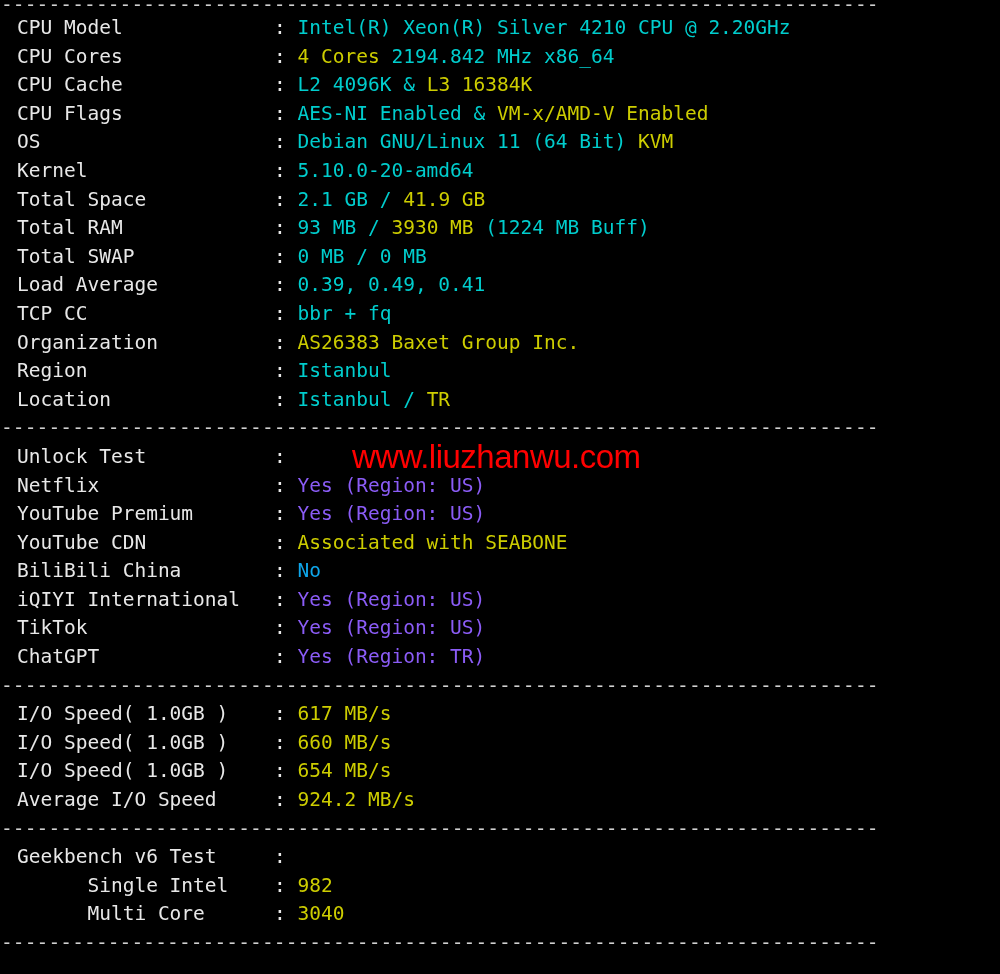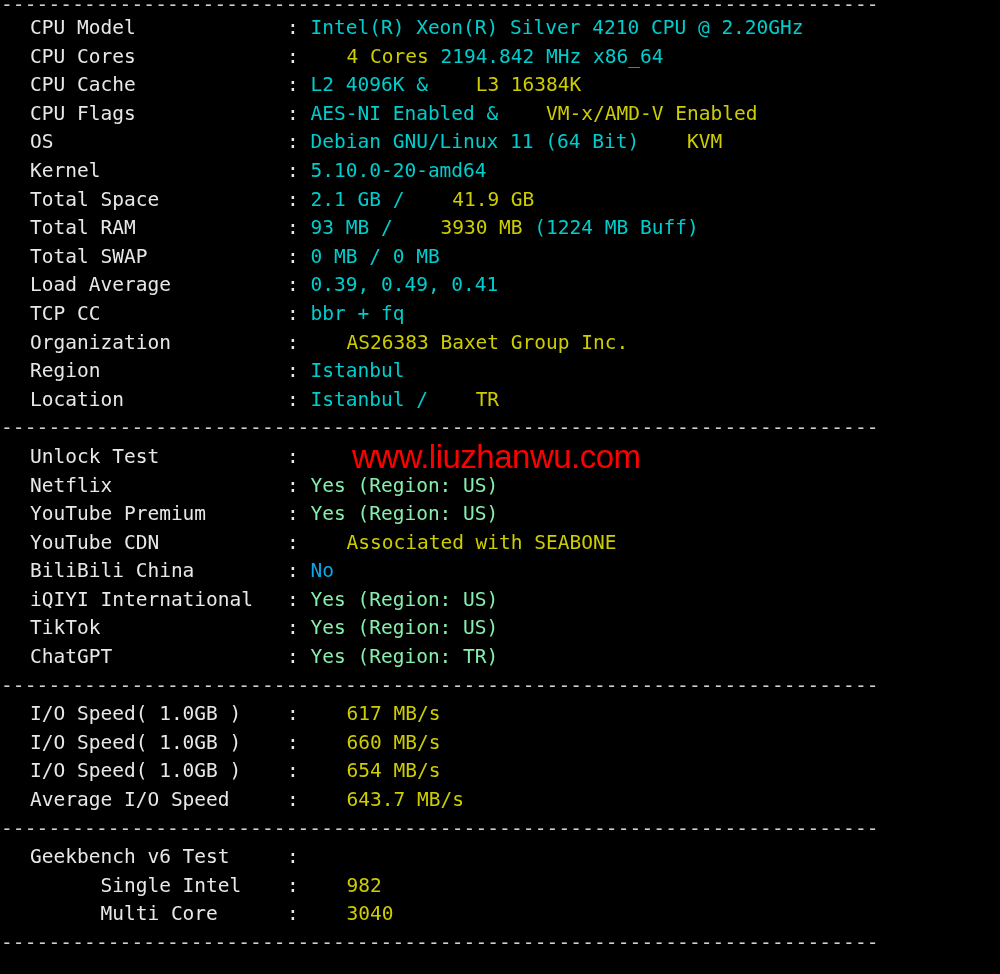--- a/index.html
+++ b/index.html
@@ -33,36 +33,36 @@
     letter-spacing: 0.12px;
   }
   .sep.clip-top {
     height: 14px;
     line-height: 10px;
   }
   .row {
     white-space: pre;
     height: 28.6px;
     line-height: 28.6px;
-    padding-left: 30px;
+    padding-left: 17px;
     position: relative;
   }
   .label {
     color: #e8e8e8;
     display: inline-block;
     width: 257px;
     white-space: pre;
   }
   .colon {
     color: #e8e8e8;
   }
   .val { white-space: pre; }
   .c-cyan   { color: #00cdcd; }
-  .c-yellow { color: #cdcd00; margin-left: 36px; }
-  .c-green  { color: #86efac; text-align: center; }
+  .c-yellow { color: #cdcd00; }
+  .c-green  { color: #8b5cf6; text-align: center; }
   .c-red    { color: #0ea5e9; }
   .watermark {
     position: absolute;
     left: 352px;
     top: -4px;
     color: #ff0000;
     font-family: "Liberation Sans", "DejaVu Sans", sans-serif;
     font-size: 33px;
     line-height: 36px;
     letter-spacing: -0.5px;
@@ -111,21 +111,21 @@
       </div>
   </div>
 
   <div class="sep">--------------------------------------------------------------------------</div>
 
   <div>
     <div>
         <div class="row"><span class="label">I/O Speed( 1.0GB )</span><span class="colon">: </span><span class="val c-yellow">617 MB/s</span></div>
         <div class="row"><span class="label">I/O Speed( 1.0GB )</span><span class="colon">: </span><span class="val c-yellow">660 MB/s</span></div>
         <div class="row"><span class="label">I/O Speed( 1.0GB )</span><span class="colon">: </span><span class="val c-yellow">654 MB/s</span></div>
-        <div class="row"><span class="label">Average I/O Speed</span><span class="colon">: </span><span class="val c-yellow">643.7 MB/s</span></div>
+        <div class="row"><span class="label">Average I/O Speed</span><span class="colon">: </span><span class="val c-yellow">924.2 MB/s</span></div>
       </div>
   </div>
 
   <div class="sep">--------------------------------------------------------------------------</div>
 
   <div>
     <div>
         <div class="row"><span class="label">Geekbench v6 Test</span><span class="colon">: </span></div>
         <div class="row"><span class="label">      Single Intel</span><span class="colon">: </span><span class="val c-yellow">982</span></div>
         <div class="row"><span class="label">      Multi Core</span><span class="colon">: </span><span class="val c-yellow">3040</span></div>

